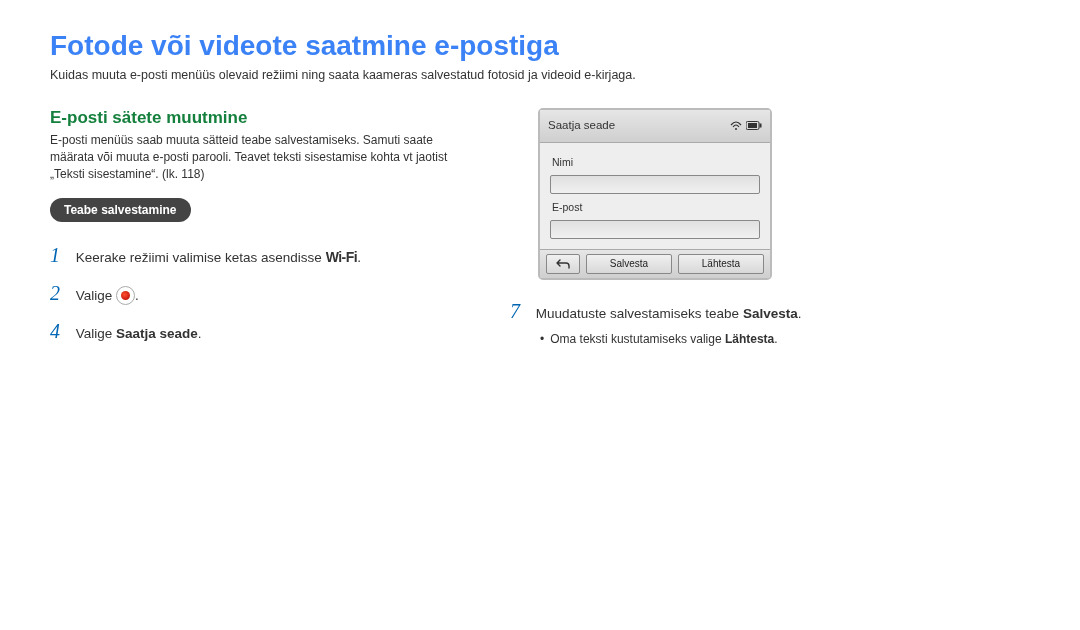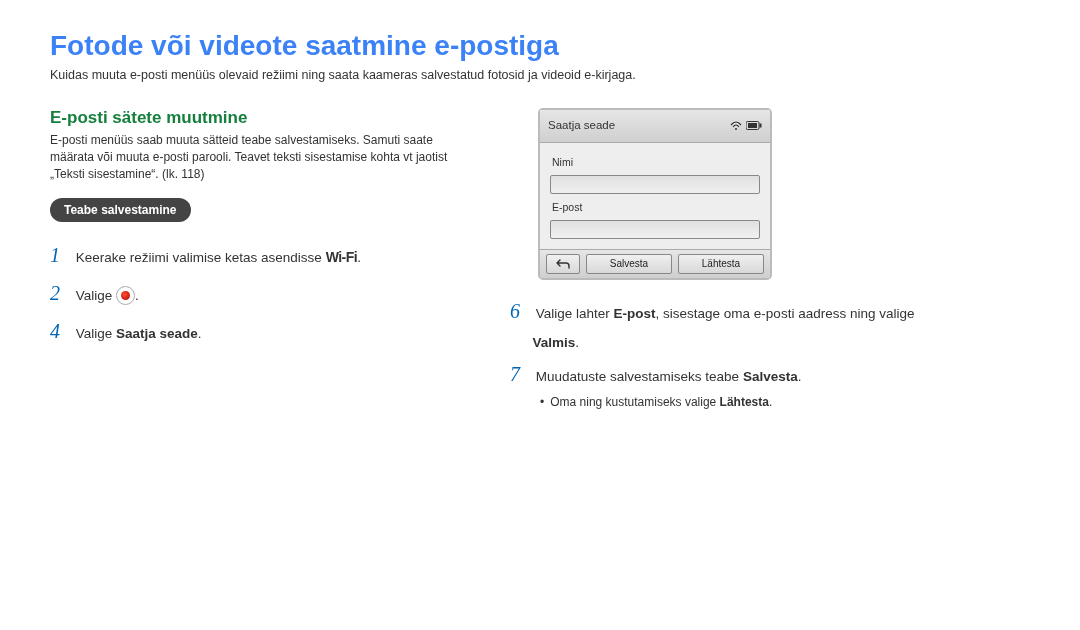--- a/index.html
+++ b/index.html
@@ -234,29 +234,25 @@
           <div class="back-btn">
             <svg width="14" height="10" viewBox="0 0 14 10">
                 <path d="M4 1 L1 4 L4 7 M1 4 H10 Q13 4 13 7 V9" stroke="#333" stroke-width="1.4" fill="none" stroke-linecap="round" stroke-linejoin="round"></path>
               </svg>
           </div>
           <div class="footer-btn">Salvesta</div>
           <div class="footer-btn">Lähtesta</div>
         </div>
       </div>
 
-      <div>
-        <span class="stepnum">6</span>
-        <span>Valige lahter </span><b>E-post</b><span>, sisestage oma e-posti aadress ning valige </span><br>&nbsp;&nbsp;&nbsp;&nbsp;&nbsp;&nbsp;<b>Valmis</b><span>.</span>
-      </div>
 
       <div>
         <span class="stepnum">7</span>
         <span>Muudatuste salvestamiseks teabe </span><b>Salvesta</b><span>.</span>
       </div>
       <div class="bullet-line">
-        <span class="bullet-dot">Oma ning kustutamiseks valige </span><b>Lähtesta</b><span>.</span>
+        <span class="bullet-dot">Oma teksti kustutamiseks valige </span><b>Lähtesta</b><span>.</span>
       </div>
 
     </div>
   </div>
 
 </div>
 
 </body></html>

